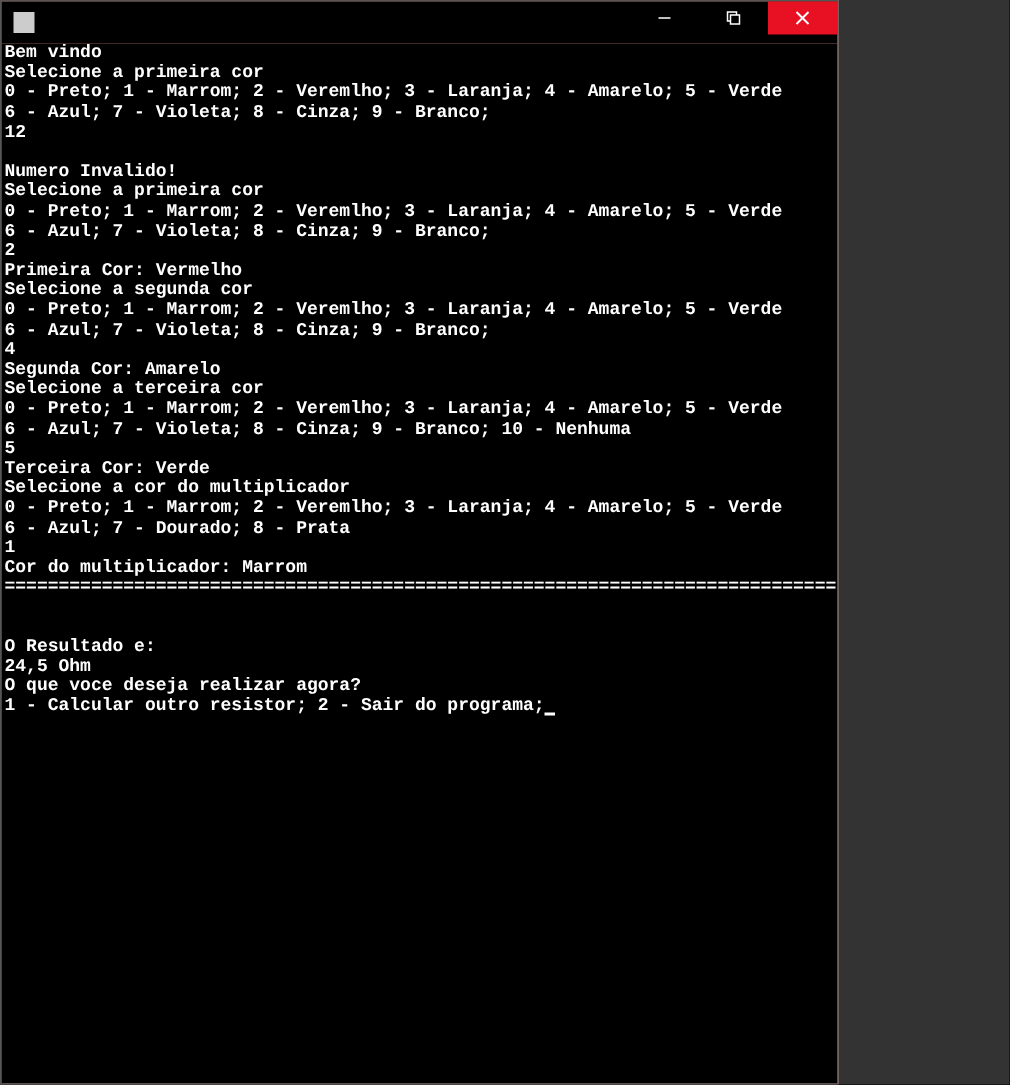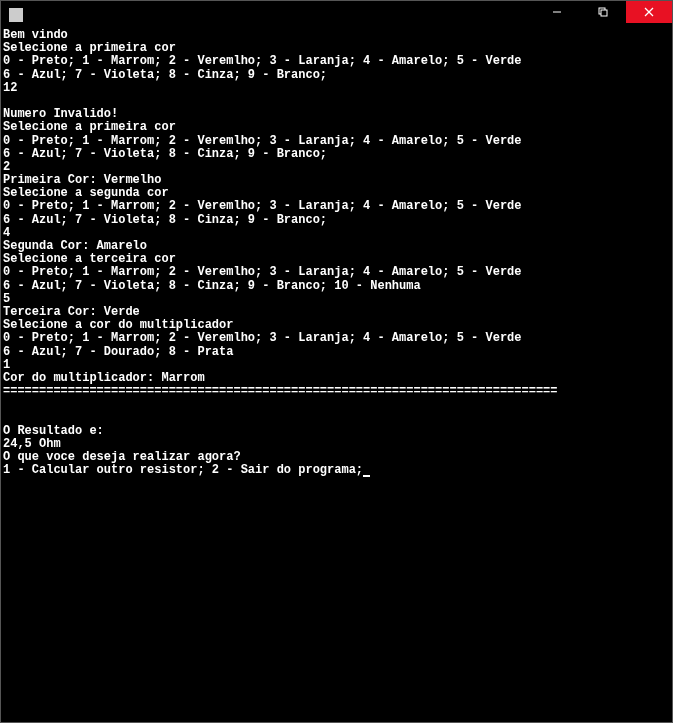--- a/index.html
+++ b/index.html
@@ -4,21 +4,21 @@
 <style>
   * { margin: 0; padding: 0; box-sizing: border-box; }
   body {
     background: #333;
     font-family: "Courier New", monospace;
     width: 673px;
     height: 723px;
     overflow: hidden;
   }
   .window {
-    width: 673px;
+    width: 559px;
     height: 723px;
     background: #fca5a5;
     border: 1px solid #555;
     display: flex;
     flex-direction: column;
   }
   .titlebar {
     height: 28px;
     background: #000;
     display: flex;

